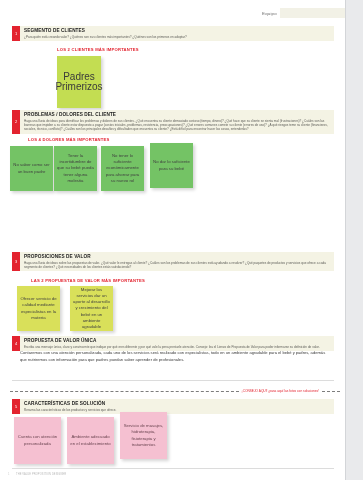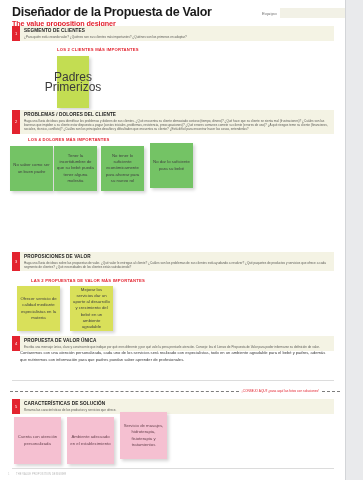--- a/index.html
+++ b/index.html
@@ -34,21 +34,21 @@
 
   
   .note{position:absolute;display:flex;align-items:center;justify-content:center;text-align:center;
         box-shadow:2px 2px 3px rgba(0,0,0,0.17);}
   .note span{display:block;padding:0 3px;}
   .n-lime{background:#c3dd52;}
   .n-green{background:#74c365;}
   .n-ylw{background:#d9e05a;}
   .n-pink{background:#f5c0d1;}
 
-  .big-note{width:32px;height:52px;font-size:12px;color:#3a3a3a;line-height:10px;}
+  .big-note{width:44px;height:52px;font-size:10px;color:#3a3a3a;line-height:10px;}
   .sm-note{width:43px;height:45px;font-size:4.3px;color:#3f3f3f;line-height:6.2px;}
   .pk-note{width:47px;height:47px;font-size:4.3px;color:#6a4450;line-height:6.2px;}
 
   
   .para{position:absolute;left:20px;width:312px;font-size:4.1px;color:#3b3b3b;line-height:6.6px;}
   .hr{position:absolute;left:12px;width:322px;height:1px;background:#dcdcdc;}
 
   
   .dashrow{position:absolute;left:10px;width:330px;display:flex;align-items:center;}
   .dashline{flex:1;border-top:1.2px dashed #7d7d7d;}
@@ -56,24 +56,20 @@
 
   .footer{position:absolute;left:16px;bottom:4px;font-size:2.6px;color:#b7b7b7;letter-spacing:0.1px;}
   .footnum{position:absolute;left:8px;bottom:4px;font-size:2.6px;color:#c9c9c9;}
 </style>
 </head>
 <body>
 
 <div class="page">
   <div class="sheet">
 
-    <div class="hdr">
-      <div class="hdr-title">Diseñador de la Propuesta de Valor</div>
-      <div class="hdr-sub">The value proposition designer</div>
-    </div>
     <div class="team">
       <span class="team-lbl">Equipo</span>
       <input class="team-input" type="text" placeholder="" style="">
     </div>
 
     <div class="band" style="top:26px;">
       <div class="band-num">1</div>
       <div class="band-body">
         <div class="band-t">SEGMENTO DE CLIENTES</div>
         <div class="band-d">¿Para quién está creando valor? ¿Quiénes son sus clientes más importantes? ¿Quiénes son los primeros en adoptar?</div>

